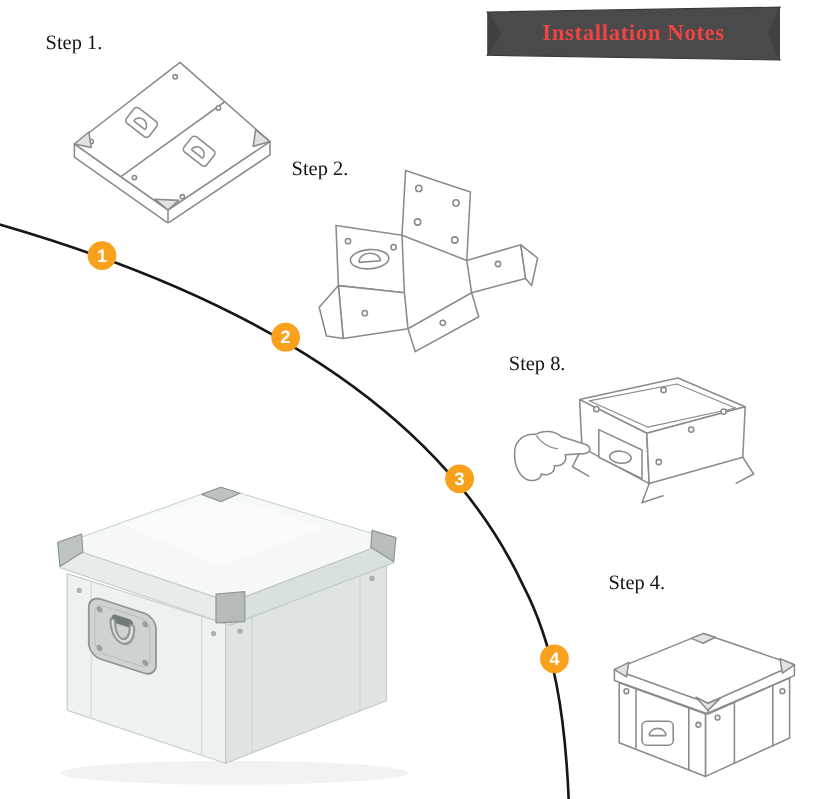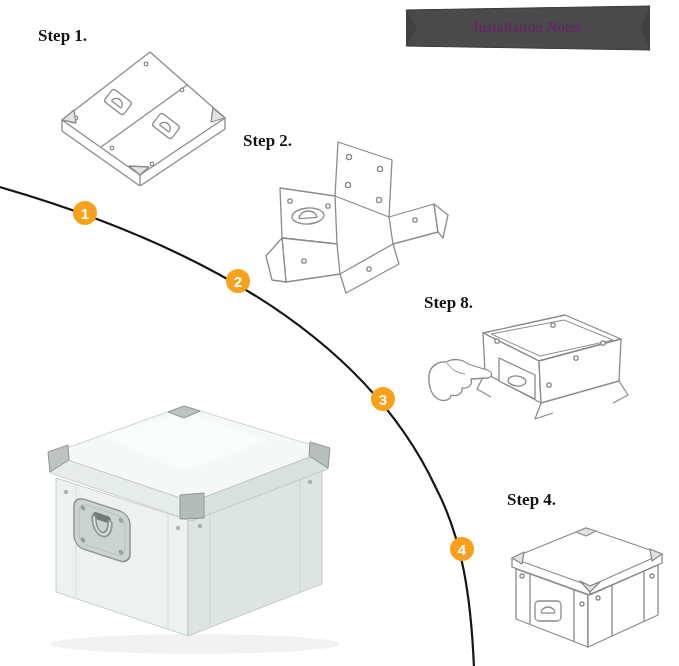--- a/index.html
+++ b/index.html
@@ -3,36 +3,36 @@
 <meta charset="utf-8">
 <style>
   * { margin:0; padding:0; box-sizing:border-box; }
   html, body { background:#ffffff; }
   .canvas {
     position:relative; width:679px; height:666px; background:#ffffff;
     overflow:hidden; font-family:"Liberation Serif", serif;
   }
   .abs { position:absolute; }
   .step-label {
-    position:absolute; font-weight:bold; font-size:17px; color:#141414;
+    position:absolute; font-weight:normal; font-size:17px; color:#141414;
     font-family:"Liberation Serif", serif; white-space:nowrap;
   }
   .marker {
     position:absolute; width:24px; height:24px; border-radius:50%;
     background:#f9a11d; color:#ffffff; display:flex; align-items:center;
     justify-content:center; font-family:"Liberation Sans", sans-serif;
     font-weight:bold; font-size:15px; line-height:1;
   }
   .banner {
     position:absolute; left:404px; top:5px; width:248px; height:46px;
     display:flex; align-items:center; justify-content:center;
   }
   .banner-svg { position:absolute; left:0; top:0; }
   .banner-text {
-    position:relative; color:#701a75; font-weight:normal; font-size:14px;
+    position:relative; color:#ef4444; font-weight:bold; font-size:19px;
     letter-spacing:0.5px; font-family:"Liberation Serif", serif;
   }
   svg.sketch { position:absolute; }
 </style>
 </head>
 <body>
 
 <div class="canvas">
 
   <svg class="abs" style="left:0; top:0;" width="679" height="666" viewBox="0 0 679 666">
@@ -44,21 +44,21 @@
       <polygon points="2,5 246,1 237,23 246,45 2,41 13,23" fill="#4a4a4a" stroke="#3a3a3a" stroke-width="1"></polygon>
       <polygon points="2,5 13,23 2,41" fill="#414141"></polygon>
       <polygon points="246,1 237,23 246,45" fill="#414141"></polygon>
     </svg>
     <span class="banner-text">Installation Notes</span>
   </div>
 
   <span class="step-label" style="left:38px; top:26px;">Step 1.</span>
   <span class="step-label" style="left:243px; top:131px;">Step 2.</span>
   <span class="step-label" style="left:424px; top:293px;">Step 8.</span>
-  <span class="step-label" style="left:507px; top:490px;">Step 4.</span>
+  <span class="step-label" style="left:507px; top:476px;">Step 4.</span>
 
   <svg class="sketch" style="left:48px; top:36px;" width="190" height="150" viewBox="0 0 190 150">
     <g fill="#ffffff" stroke="#8b8b8b" stroke-width="1.3" stroke-linejoin="round">
       <polyline points="14,84 14,95 92,150 92,139" fill="none"></polyline>
       <polyline points="92,150 177,93 177,82" fill="none"></polyline>
       <polygon points="14,84 102,16 177,82 92,139"></polygon>
       <line x1="53" y1="111" x2="139" y2="49"></line>
       <g transform="translate(70,66) rotate(38)">
         <rect x="-12" y="-8" width="24" height="16" rx="3"></rect>
         <path d="M-6,3 A6,6 0 1 1 6,3" fill="none"></path>

